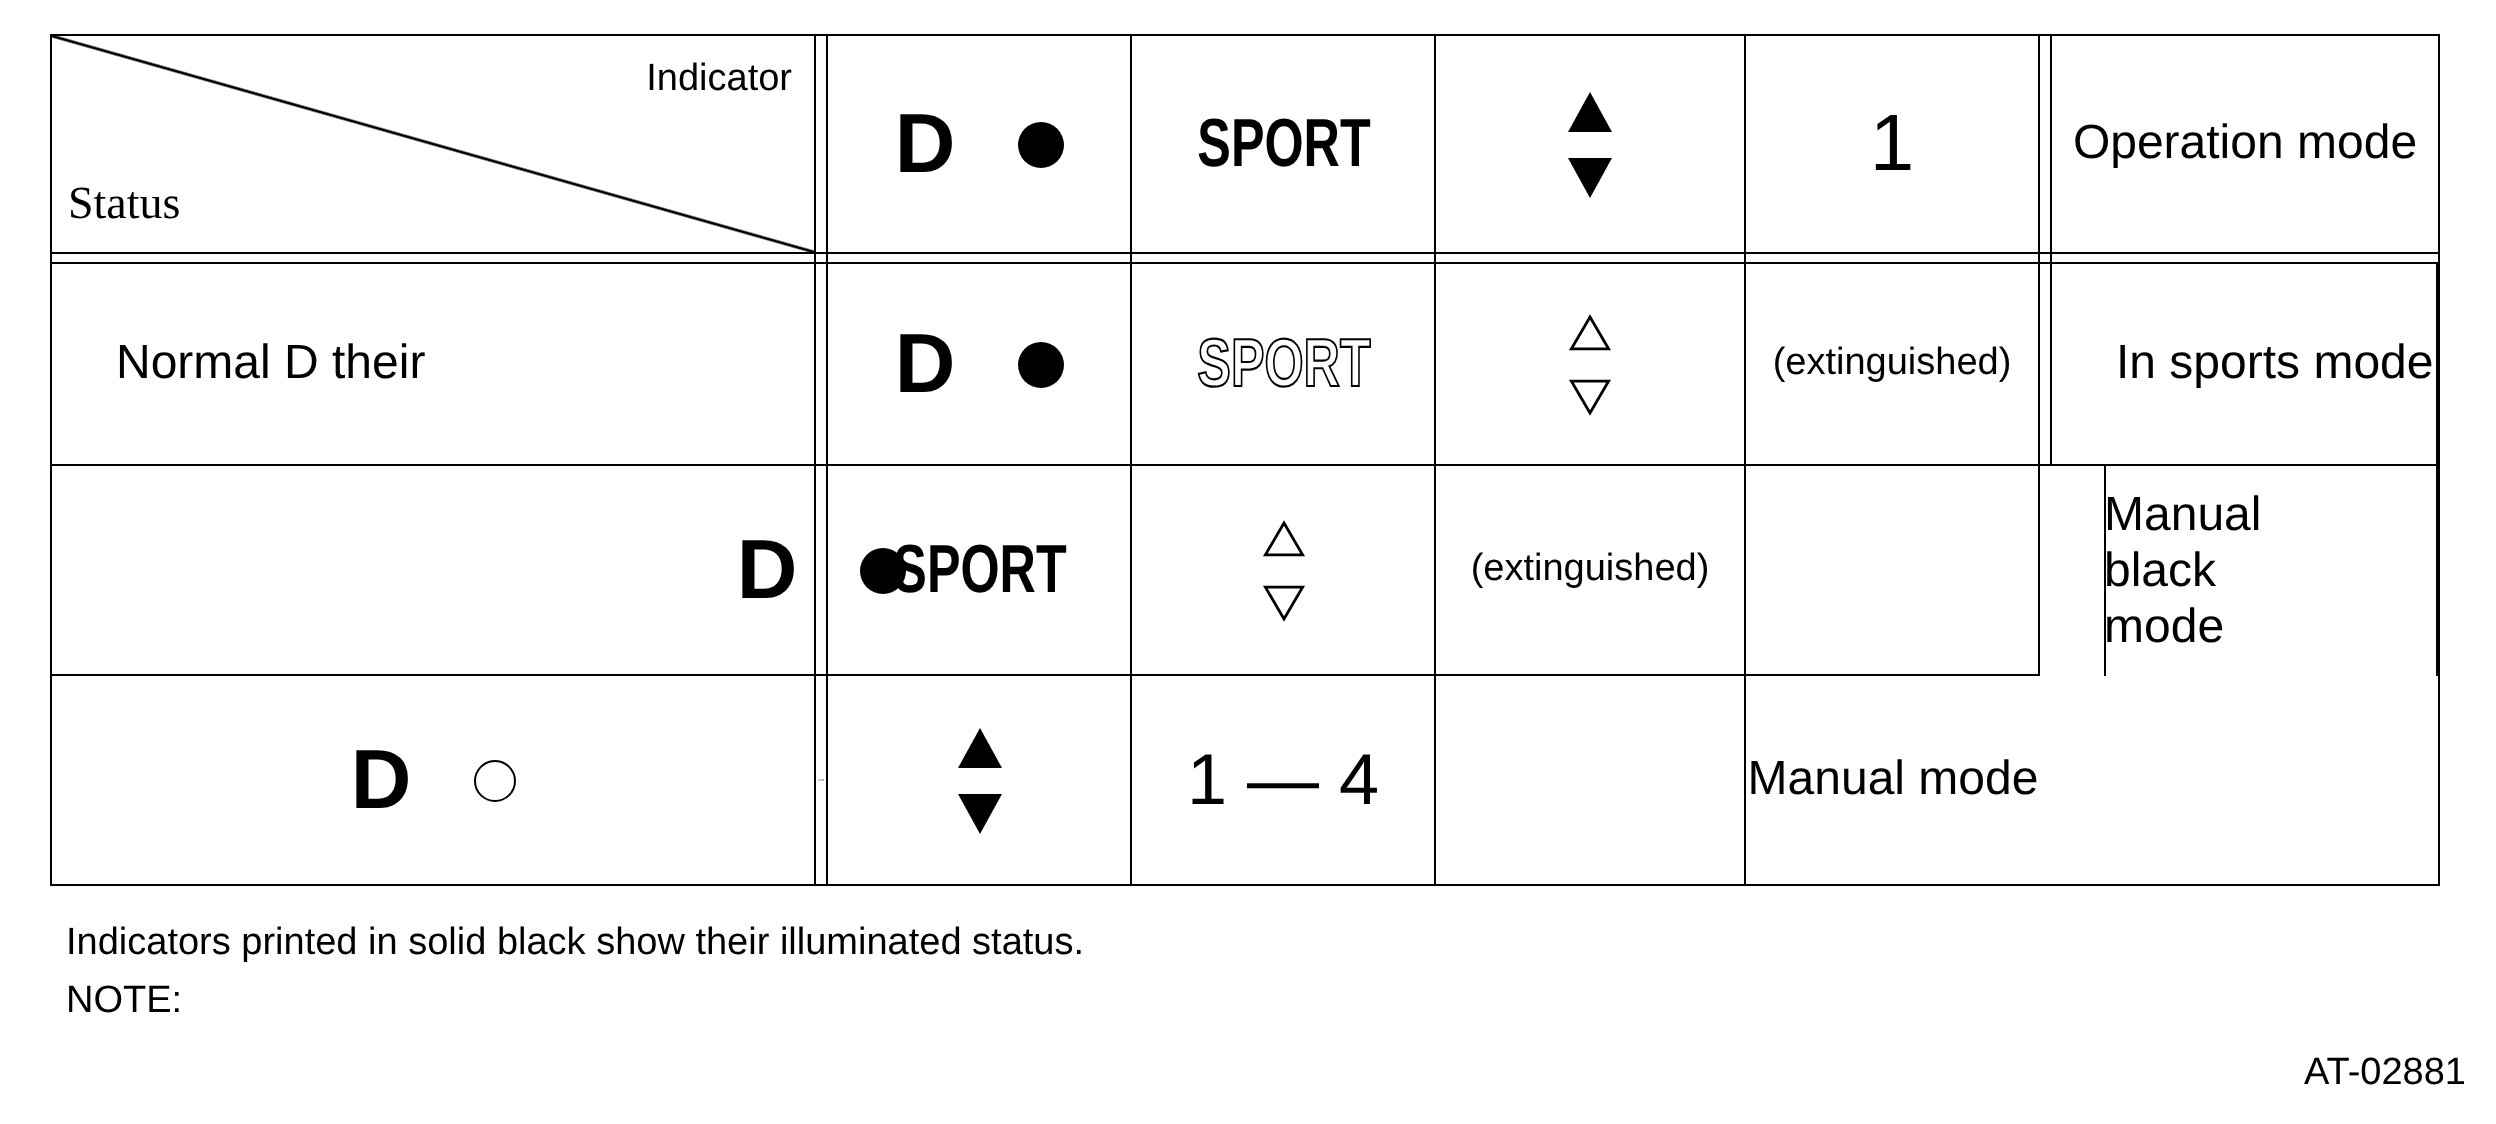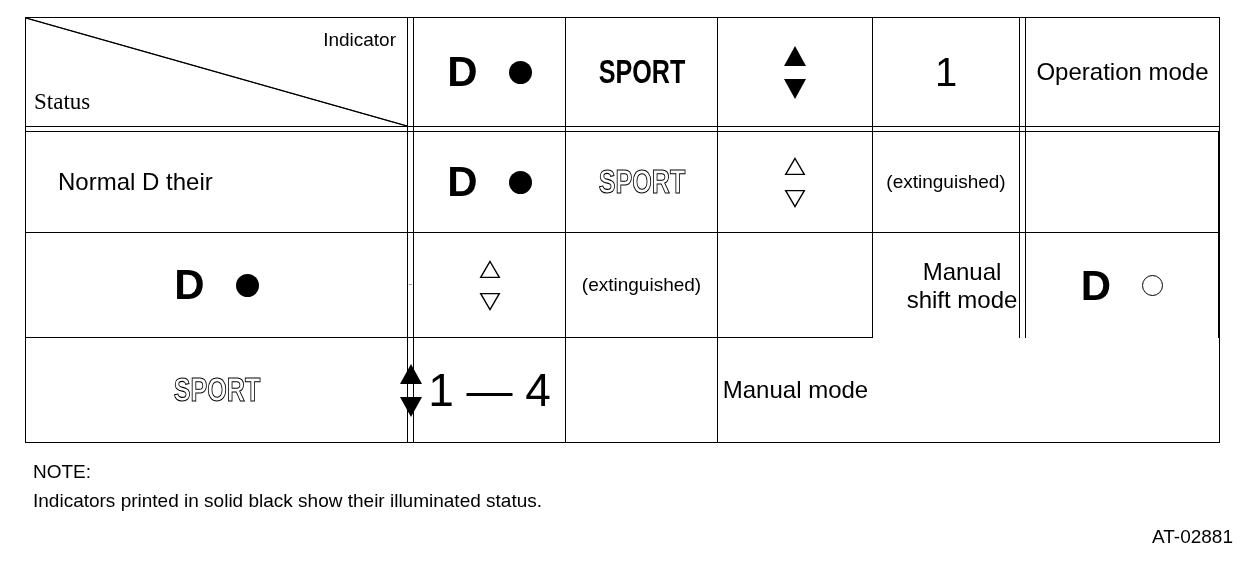--- a/index.html
+++ b/index.html
@@ -20,21 +20,21 @@
   .indicator-table {
     position: absolute;
     left: 25px;
     top: 17px;
     display: grid;
     grid-template-columns: 382px 6px 152px 152px 155px 147px 6px 193px;
     grid-template-rows: 109px 5px 101px 105px 104px;
     border: 1px solid #000;
     background: #fff;
   }
-  .c  { border-right: 1px solid #000; border-bottom: 1px solid #000; text-align: center; }
+  .c  { border-right: 1px solid #000; border-bottom: 1px solid #000; }
   .nr { border-right: none; }
   .nb { border-bottom: none; }
   .cell { display: flex; align-items: center; justify-content: center; }
 
   
   .diag {
     position: relative;
     background: linear-gradient(to bottom left,
       transparent calc(50% - 1.1px),
       #000 calc(50% - 0.3px),
@@ -71,21 +71,21 @@
   }
   .sport-lit   { fill: #000; }
   .sport-unlit { fill: #ffffff; stroke: #000; stroke-width: 1.1px; }
 
   
   .arrowstack { display: flex; flex-direction: column; align-items: center; gap: 13px; }
   .arrowstack svg { display: block; }
 
   
   .gear-num   { font-size: 40px; line-height: 1; }
-  .gear-range { font-size: 46px; line-height: 1; white-space: nowrap; }
+  .gear-range { font-size: 36px; line-height: 1; white-space: nowrap; }
   .gear-off   { font-size: 19px; white-space: nowrap; }
 
   
   .status-cell { justify-content: flex-start; padding-left: 32px; }
   .txt { font-size: 24px; }
 
   
   .note {
     position: absolute;
     left: 33px;
@@ -168,20 +168,23 @@
       <svg width="22" height="19" viewBox="0 0 22 19">
         <polygon points="1.7,1.6 20.3,1.6 11,17.5" fill="#fff" stroke="#000" stroke-width="1.4"></polygon>
       </svg>
     </div>
   </div>
   <div class="c cell">
     <span class="gear-off">(extinguished)</span>
   </div>
   <div class="c"></div>
 
+  <div class="c cell status-cell">
+    <span class="txt">In sports mode</span>
+  </div>
   <div class="c"></div>
   <div class="c cell dcell">
     <span class="d-letter">D</span>
     <span class="circle filled"></span>
   </div>
   <div class="c cell">
     <svg class="sport-svg" width="140" height="36" viewBox="0 0 140 36">
       <text class="sport-text sport-lit" x="70" y="29" text-anchor="middle">SPORT</text>
     </svg>
   </div>
@@ -194,21 +197,21 @@
         <polygon points="1.7,1.6 20.3,1.6 11,17.5" fill="#fff" stroke="#000" stroke-width="1.4"></polygon>
       </svg>
     </div>
   </div>
   <div class="c cell">
     <span class="gear-off">(extinguished)</span>
   </div>
   <div class="c"></div>
 
   <div class="c nb cell status-cell">
-    <span class="txt">Manual shift mode</span>
+    <span class="txt">Manual black mode</span>
   </div>
   <div class="c nb"></div>
   <div class="c nb cell dcell">
     <span class="d-letter">D</span>
     <span class="circle hollow"></span>
   </div>
   <div class="c nb cell">
     <svg class="sport-svg" width="140" height="36" viewBox="0 0 140 36">
       <text class="sport-text sport-unlit" x="70" y="29" text-anchor="middle">SPORT</text>
     </svg>
@@ -227,17 +230,17 @@
     <span class="gear-range">1 — 4</span>
   </div>
   <div class="c nb"></div>
   <div class="c nr nb cell">
     <span class="txt">Manual mode</span>
   </div>
 
 </div>
 
 <div class="note">
+  <div>Indicators printed in solid black show their illuminated status.</div>
   <div>NOTE:</div>
-  <div>Indicators printed in solid black show their illuminated status.</div>
 </div>
 
 <div class="figcode">AT-02881</div>
 
 </body></html>

